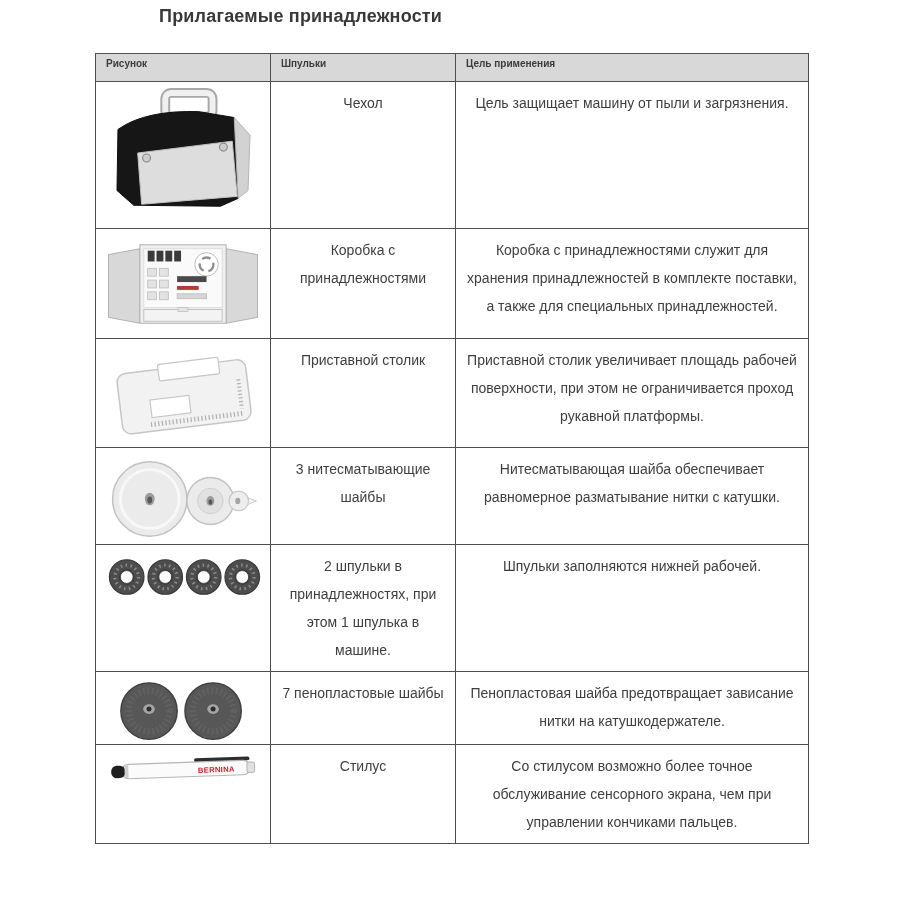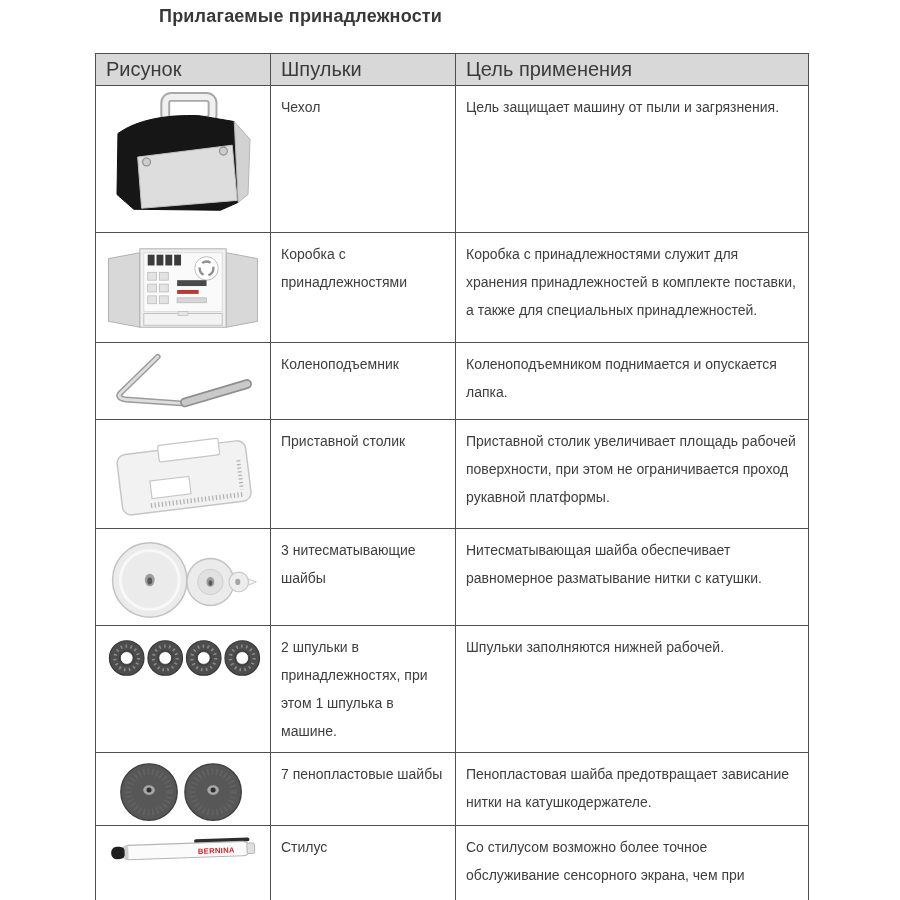--- a/index.html
+++ b/index.html
@@ -10,25 +10,25 @@
   .title{
     position:absolute;left:143px;top:6px;
     font-size:18px;font-weight:bold;color:#383838;letter-spacing:0.2px;margin-left:16px;
   }
   table.acc{
     position:absolute;left:95px;top:53px;width:713px;
     border-collapse:collapse;table-layout:fixed;
   }
   .acc th,.acc td{border:1px solid #4f4f4f;vertical-align:top;box-sizing:border-box;}
   .acc th{
-    background:#d8d8d8;height:28px;font-size:20px;font-weight:normal;
+    background:#d8d8d8;height:28px;font-size:10px;font-weight:bold;
     color:#3b3b3b;text-align:left;padding:4px 10px;
   }
   .acc td.name,.acc td.purpose{
-    font-size:14px;line-height:28px;padding:7px 10px;color:#3e3e3e;
+    font-size:14px;line-height:28px;padding:7px 10px;color:#3e3e3e;text-align:center;
   }
   .acc td.img{text-align:center;padding:6px 4px 0 4px;}
   .r1{height:147px}.r2{height:110px}.r3{height:77px}.r4{height:109px}
   .r5{height:95px}.r6{height:112px}.r7{height:72px}.r8{height:85px}
   svg{display:block;margin:0 auto;}
 </style>
 </head>
 <body>
 
 <div class="title">Прилагаемые принадлежности</div>
@@ -87,32 +87,20 @@
           <rect x="74" y="52" width="22" height="4" fill="#b73a34"></rect>
           <rect x="74" y="60" width="30" height="5" fill="#d6d6d6" stroke="#bbbbbb" stroke-width="0.8"></rect>
           <rect x="40" y="76" width="80" height="12" fill="#f3f3f3" stroke="#c0c0c0" stroke-width="1"></rect>
           <rect x="75" y="74" width="10" height="4" fill="#e6e6e6" stroke="#c0c0c0" stroke-width="0.8"></rect>
         </svg>
       </td>
       <td class="name">Коробка с принадлежностями</td>
       <td class="purpose">Коробка с принадлежностями служит для хранения принадлежностей в комплекте поставки, а также для специальных принадлежностей.</td>
     </tr>
 
-    <tr class="r3">
-      <td class="img">
-        <svg width="158" height="68" viewBox="0 0 160 70">
-          <path d="M54,8 L17,44 Q10,50 21,52 L78,56" fill="none" stroke="#9c9c9c" stroke-width="6" stroke-linecap="round" stroke-linejoin="round"></path>
-          <path d="M54,8 L17,44 Q10,50 21,52 L78,56" fill="none" stroke="#dedede" stroke-width="3" stroke-linecap="round" stroke-linejoin="round"></path>
-          <path d="M82,55 L146,36" fill="none" stroke="#8f8f8f" stroke-width="10" stroke-linecap="round"></path>
-          <path d="M82,55 L146,36" fill="none" stroke="#c9c9c9" stroke-width="6.5" stroke-linecap="round"></path>
-        </svg>
-      </td>
-      <td class="name">Коленоподъемник</td>
-      <td class="purpose">Коленоподъемником поднимается и опускается лапка.</td>
-    </tr>
 
     <tr class="r4">
       <td class="img">
         <svg width="158" height="102" viewBox="0 0 160 104">
           <g transform="rotate(-7 80 52)">
             <rect x="15" y="22" width="132" height="62" rx="9" fill="#f2f2f2" stroke="#c6c6c6" stroke-width="1.5"></rect>
             <rect x="58" y="17" width="62" height="17" rx="2" fill="#ffffff" stroke="#c6c6c6" stroke-width="1.2"></rect>
             <rect x="46" y="52" width="40" height="18" fill="#ffffff" stroke="#c6c6c6" stroke-width="1.2"></rect>
             <line x1="44" y1="77" x2="140" y2="77" stroke="#b2b2b2" stroke-width="5" stroke-dasharray="1.3,2.4"></line>
             <line x1="138" y1="42" x2="138" y2="72" stroke="#b2b2b2" stroke-width="4" stroke-dasharray="1.3,2.4"></line>

